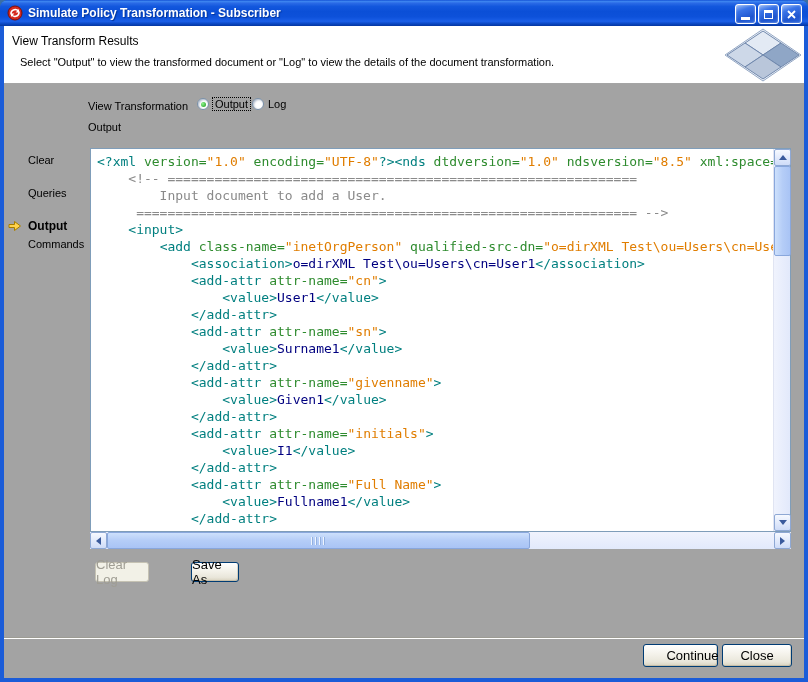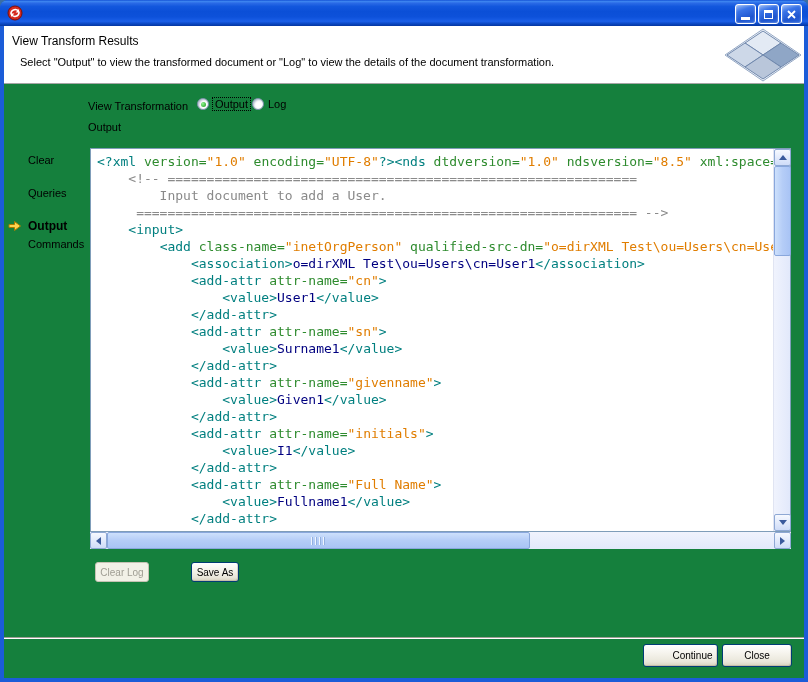--- a/index.html
+++ b/index.html
@@ -35,21 +35,21 @@
   .header{
     position:absolute;left:4px;top:26px;right:4px;height:58px;background:#fff;
     border-bottom:1px solid #a5a5a5;overflow:hidden;
   }
   .header-title{position:absolute;left:8px;top:8px;font-size:12px;font-weight:normal;color:#000;}
   .header-desc{position:absolute;left:16px;top:30px;font-size:11px;color:#000;}
   .banner{position:absolute;right:2px;bottom:1px;width:78px;height:54px;}
 
   
   .client{
-    position:absolute;left:4px;top:84px;right:4px;bottom:4px;background:#15803d;
+    position:absolute;left:4px;top:84px;right:4px;bottom:4px;background:#a3a3a3;
     font-size:11px;color:#000;
   }
   .vt-label{position:absolute;left:84px;top:16px;}
   .radio{position:absolute;top:14px;display:flex;align-items:center;cursor:pointer;}
   .radio.r1{left:193px;}
   .radio.r2{left:248px;}
   .radio-circle{
     width:12px;height:12px;border-radius:50%;background:#fff;border:1px solid #778ea7;
     box-shadow:inset 1px 1px 2px rgba(110,130,160,.55);
     display:inline-flex;align-items:center;justify-content:center;margin-right:4px;
@@ -116,21 +116,21 @@
     position:absolute;left:17px;top:0;width:423px;height:17px;border:1px solid #89a7dc;border-radius:2px;
     background:linear-gradient(180deg,#cde0fc,#b5cdf7 50%,#a9c4f5);cursor:pointer;
   }
   .hthumb::after{
     content:"";position:absolute;left:50%;top:4px;width:16px;height:8px;margin-left:-8px;
     background:repeating-linear-gradient(90deg,#eef4fd 0 1px,#92b0e0 1px 2px,rgba(0,0,0,0) 2px 4px);
   }
 
   
   .xp-btn{
-    position:absolute;height:20px;font-size:10px;color:#000;
+    position:absolute;height:20px;font-size:13px;color:#000;
     border:1px solid #003c74;border-radius:3px;
     background:linear-gradient(180deg,#ffffff,#f4f2ea 45%,#e9e6da 80%,#d8d2bf);
     box-shadow:inset -1px -1px 0 rgba(160,150,120,.35);
     display:flex;align-items:center;justify-content:center;cursor:pointer;
     font-family:"Liberation Sans",sans-serif;
   }
   .xp-btn.disabled{
     border-color:#c5c2b3;background:#f2f1e7;color:#9f9d93;box-shadow:none;cursor:default;
   }
   .btn-clearlog{left:91px;top:478px;width:54px;}
@@ -147,20 +147,21 @@
   <div class="titlebar">
     <span class="title-icon">
       <svg width="16" height="16" viewBox="0 0 16 16">
         <circle cx="8" cy="8" r="7" fill="#d62a1e" stroke="#7e0f08"></circle>
         <path d="M4 9 a4.2 4.2 0 0 1 8-2" fill="none" stroke="#fff" stroke-width="1.6"></path>
         <path d="M12 4 v3.4 h-3.4 z" fill="#fff"></path>
         <path d="M12 7 a4.2 4.2 0 0 1 -8 2" fill="none" stroke="#fff" stroke-width="1.6"></path>
         <path d="M4 12 v-3.4 h3.4 z" fill="#fff"></path>
       </svg>
     </span>
+    <span class="title-text">Simulate Policy Transformation - Subscriber</span>
     <div class="win-buttons">
       <div class="winbtn">
           <span class="glyph-min"></span>
         </div>
       <div class="winbtn">
           <span class="glyph-max"></span>
         </div>
       <div class="winbtn">
         <svg width="11" height="11" viewBox="0 0 11 11">
             <path d="M2 2 L9 9 M9 2 L2 9" stroke="#fff" stroke-width="1.8"></path>

